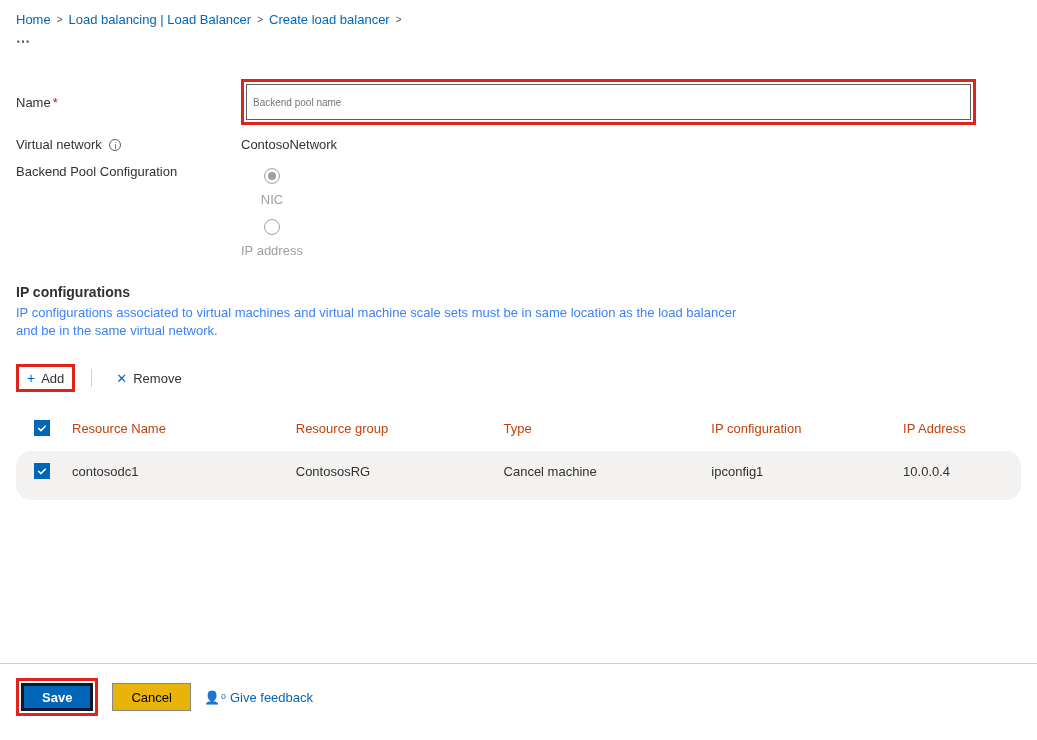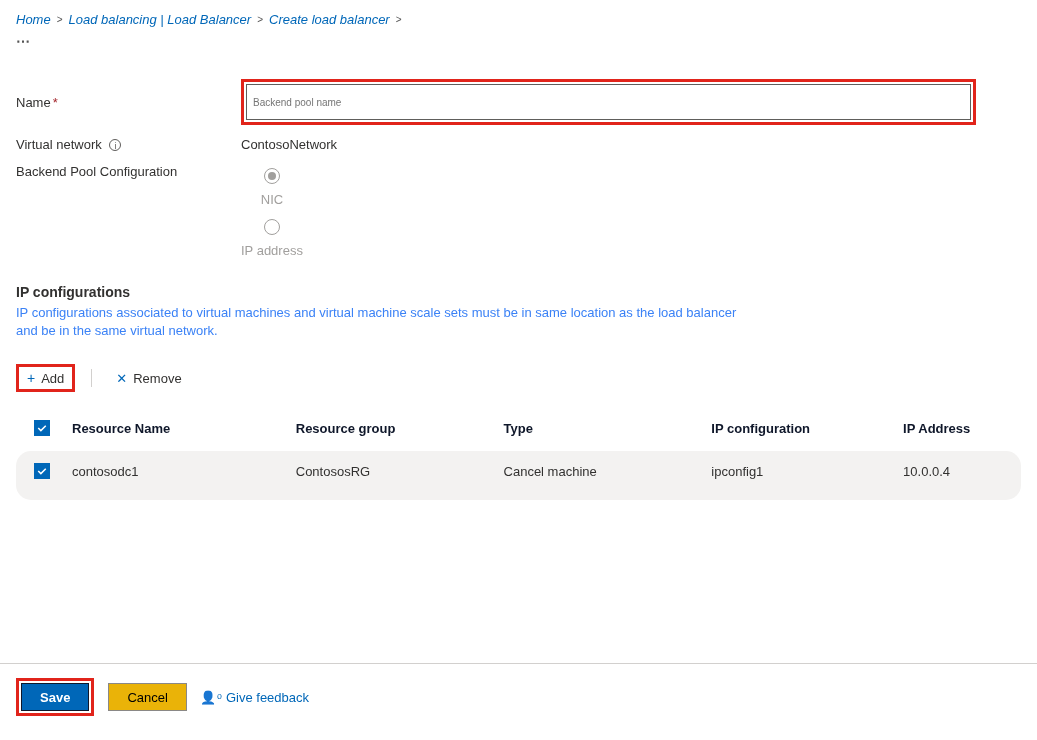--- a/index.html
+++ b/index.html
@@ -11,21 +11,21 @@
     padding: 12px 16px 0 16px;
     background: #fff;
   }
   .breadcrumb {
     font-size: 13px;
     margin-bottom: 2px;
     display: flex;
     align-items: center;
     gap: 6px;
   }
-  .breadcrumb a { color: #0067b8; text-decoration: none; cursor: pointer; font-style: italic; }
+  .breadcrumb a { color: #0067b8; text-decoration: none; cursor: pointer; }
   .breadcrumb .chev { color: #555; font-size: 10px; }
   .page-title {
     font-size: 24px;
     font-weight: 600;
     margin: 6px 0 30px 0;
     display: flex;
     align-items: center;
     gap: 20px;
   }
   .page-title .dots { color: #555; font-size: 14px; letter-spacing: 2px; }
@@ -96,21 +96,21 @@
   .tb-sep { width: 1px; height: 18px; background: #d2d0ce; }
   .tb-x { color: #0067b8; font-size: 13px; }
   .table { width: 100%; }
   .thead, .trow {
     display: grid;
     grid-template-columns: 50px 1.4fr 1.3fr 1.3fr 1.2fr 0.7fr;
     align-items: center;
     padding: 8px 6px;
     font-size: 13px;
   }
-  .thead { color: #0f172a; font-weight: 700; margin-bottom: 6px; }
+  .thead { color: #c2410c; font-weight: 400; margin-bottom: 6px; }
   .trow { background: #f3f2f1; padding-top: 12px; padding-bottom: 20px; border-radius: 15px; }
   .chk {
     width: 16px; height: 16px;
     background: #0067b8;
     display: inline-flex; align-items: center; justify-content: center;
     margin-left: 12px;
   }
   .chk svg { width: 12px; height: 12px; }
   .footer {
     position: fixed;
@@ -123,21 +123,21 @@
   .btn {
     font-family: inherit;
     font-size: 13px;
     height: 28px;
     padding: 0 18px;
     border: 1px solid #8a8886;
     background: #eab308;
     cursor: pointer;
   }
   .btn-primary {
-    background: #0067b8; color: #fff; border: 1px solid #0f172a; font-weight: 600;
+    background: #0067b8; color: #fff; border: 3px solid #0f172a; font-weight: 600;
   }
   .save-wrap { border: 3px solid #e1241b; padding: 2px; display: inline-flex; }
   .feedback-link {
     color: #0067b8; font-size: 13px;
     display: inline-flex; align-items: center; gap: 4px;
     cursor: pointer;
   }
   .fb-icon { font-size: 13px; color: #0067b8; }
 </style>
 </head>

